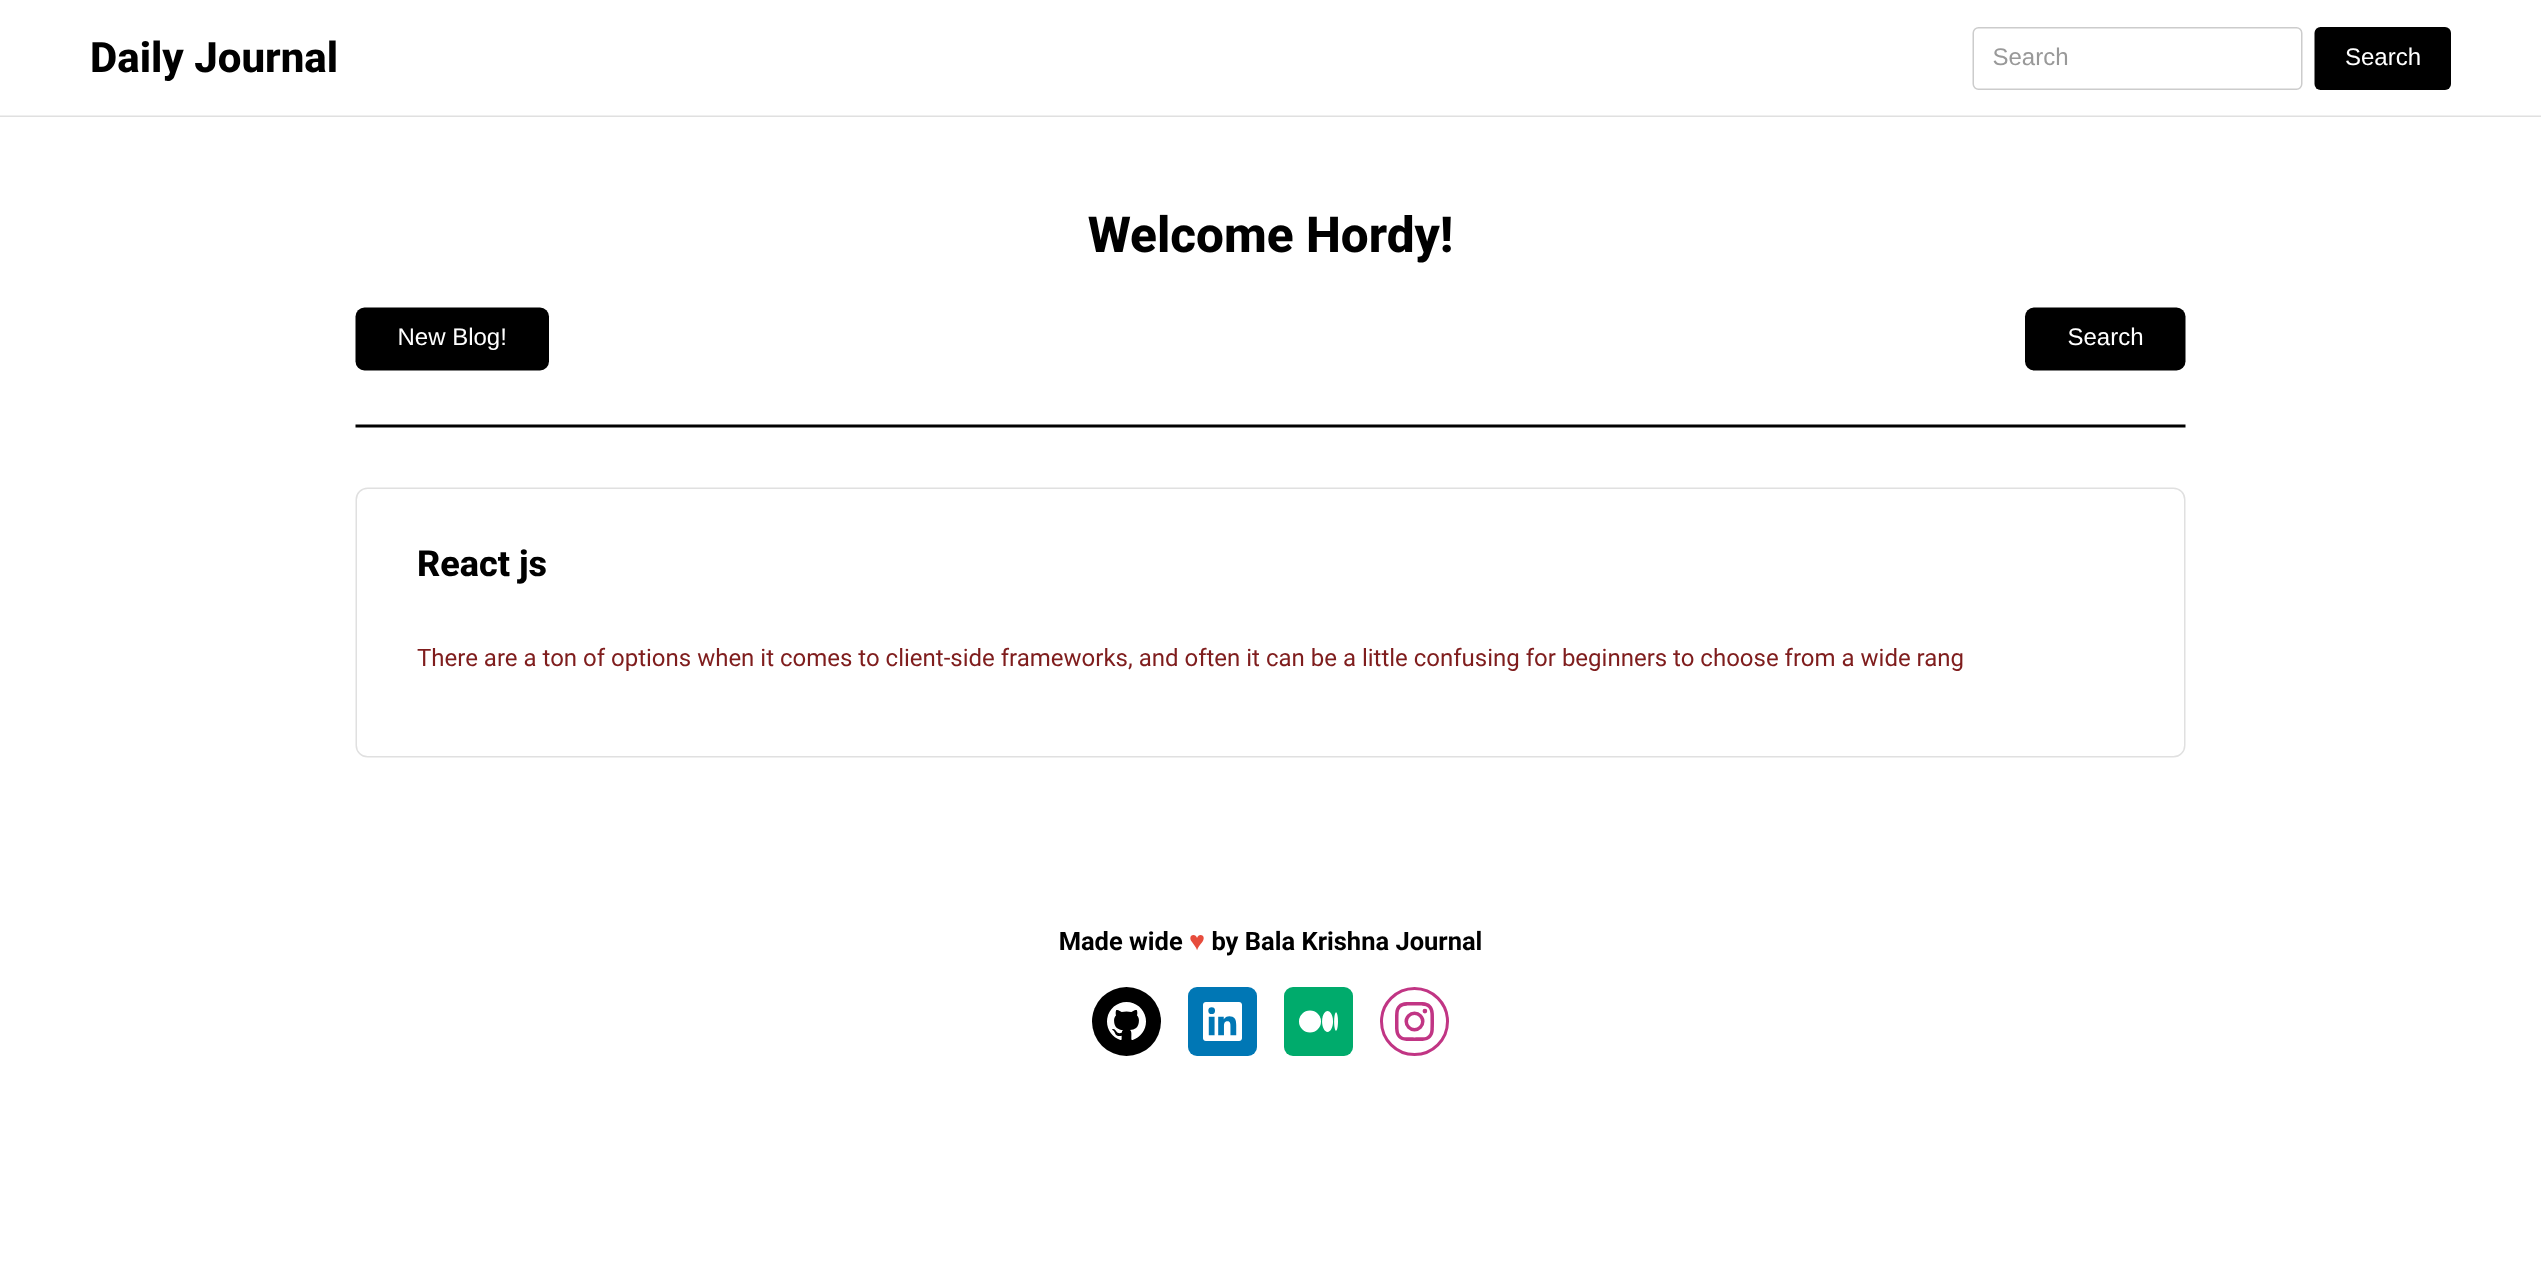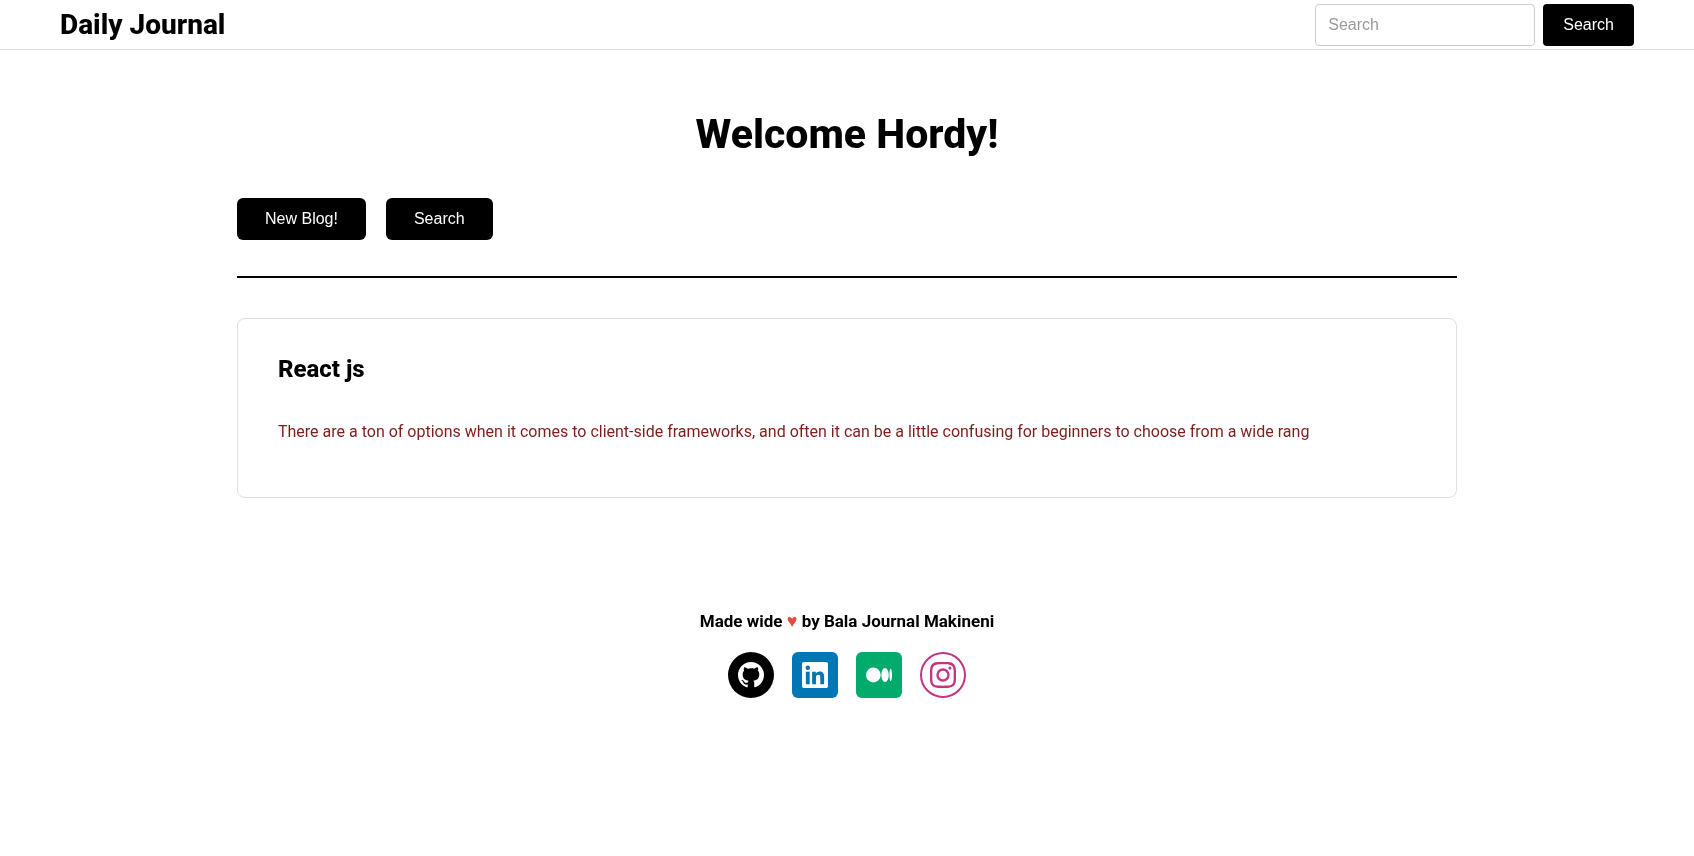--- a/index.html
+++ b/index.html
@@ -11,21 +11,21 @@
       font-family: -apple-system, BlinkMacSystemFont, 'Segoe UI', Roboto, Helvetica, Arial, sans-serif;
       background: #fff;
       color: #000;
     }
     
     .header {
       display: flex;
       align-items: center;
       justify-content: space-between;
       padding: 0 60px;
-      height: 50px;
+      height: 78px;
       border-bottom: 1px solid #e0e0e0;
     }
     .header-title {
       font-size: 28px;
       font-weight: 800;
       color: #000;
     }
     .header-search {
       display: flex;
       align-items: flex-end;
@@ -58,27 +58,27 @@
     .main {
       max-width: 1300px;
       margin: 0 auto;
       padding: 60px 40px 40px;
     }
     .welcome-section {
       text-align: center;
       margin-bottom: 40px;
     }
     .welcome-title {
-      font-size: 41px;
+      font-size: 33px;
       font-weight: 800;
-      margin-bottom: 40px;
+      margin-bottom: 28px;
     }
     .welcome-buttons {
       display: flex;
-      justify-content: flex-start;
+      justify-content: space-between;
       gap: 20px;
       margin-bottom: 36px;
     }
     .btn-new-blog,
     .btn-logout {
       padding: 12px 28px;
       background: #000;
       color: #fff;
       border: none;
       border-radius: 6px;
@@ -198,21 +198,21 @@
   <article class="blog-card">
     <h3 class="blog-title">React js</h3>
     <p class="blog-excerpt">There are a ton of options when it comes to client-side frameworks, and often it can be a little confusing for beginners to choose from a wide rang</p>
   </article>
 </main>
 
 <footer class="footer">
   <p class="footer-text">
     <span>Made wide</span>
     <span class="footer-heart">♥</span>
-    <span>by Bala Journal Makineni</span>
+    <span>by Bala Krishna Journal</span>
   </p>
   <div class="social-icons">
 
     <a class="social-icon github-icon" href="#">
       <svg viewBox="0 0 24 24" fill="white">
         <path d="M12 0C5.37 0 0 5.37 0 12c0 5.3 3.438 9.8 8.205 11.387.6.113.82-.258.82-.577 0-.285-.01-1.04-.015-2.04-3.338.726-4.042-1.61-4.042-1.61-.546-1.387-1.333-1.757-1.333-1.757-1.09-.745.083-.729.083-.729 1.205.085 1.84 1.237 1.84 1.237 1.07 1.834 2.807 1.304 3.492.997.108-.775.418-1.305.762-1.605-2.665-.3-5.467-1.332-5.467-5.93 0-1.31.468-2.38 1.235-3.22-.124-.303-.535-1.524.117-3.176 0 0 1.008-.322 3.3 1.23A11.5 11.5 0 0 1 12 5.803c1.02.005 2.047.138 3.006.404 2.29-1.552 3.297-1.23 3.297-1.23.653 1.652.242 2.873.118 3.176.77.84 1.233 1.91 1.233 3.22 0 4.61-2.807 5.625-5.48 5.92.43.372.823 1.102.823 2.222 0 1.606-.015 2.898-.015 3.293 0 .322.216.694.825.576C20.565 21.796 24 17.298 24 12c0-6.63-5.37-12-12-12z"></path>
       </svg>
     </a>
 
     <a class="social-icon linkedin-icon" href="#">

